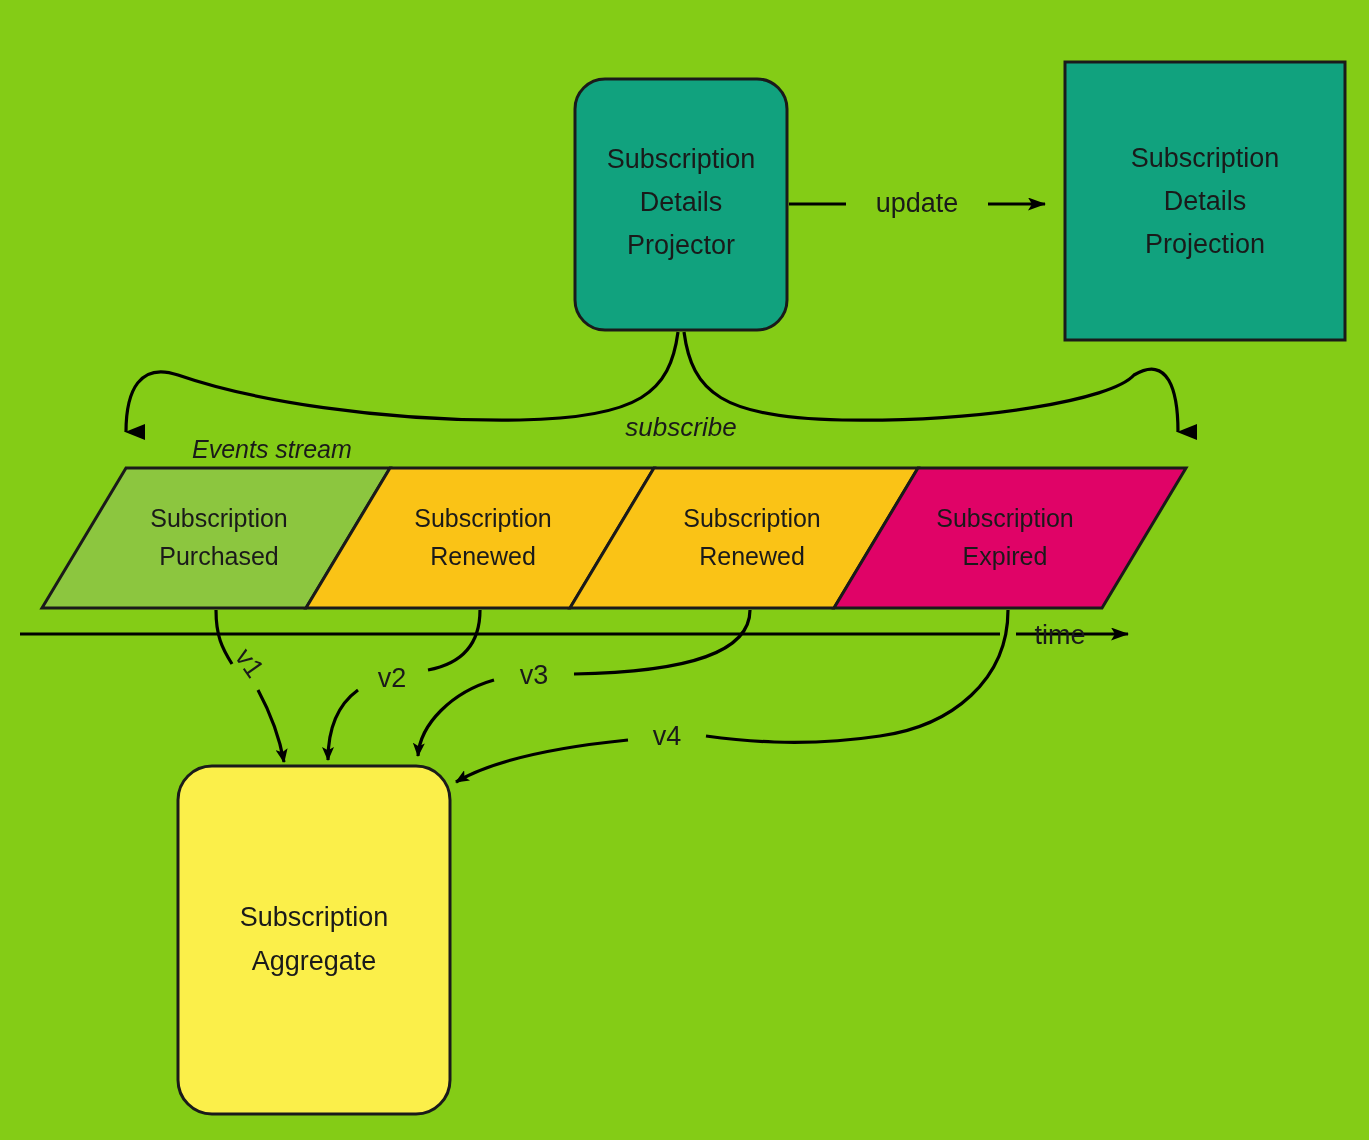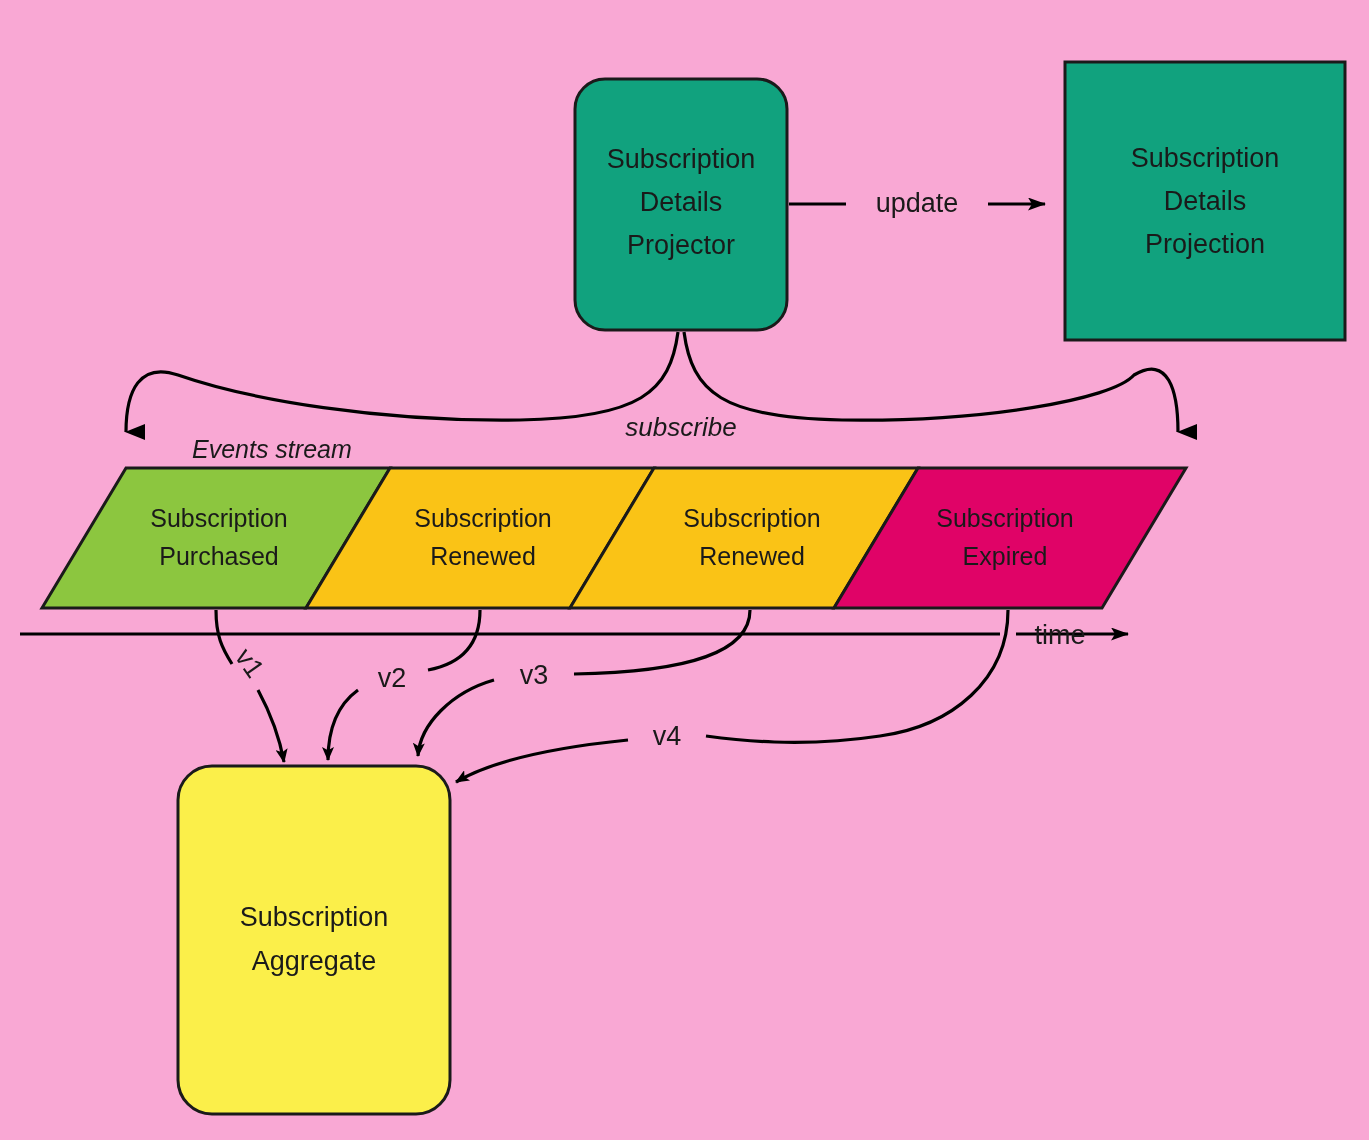--- a/index.html
+++ b/index.html
@@ -8,21 +8,21 @@
     padding: 0;
     background: #ffffff;
   }
   body {
     font-family: "Liberation Sans", sans-serif;
   }
   #canvas {
     position: relative;
     width: 1369px;
     height: 1140px;
-    background: #f9a8d4;
+    background: #84cc16;
     overflow: hidden;
   }
   #diagram-svg {
     position: absolute;
     left: 0;
     top: 0;
     width: 1369px;
     height: 1140px;
   }
   .node-label {

